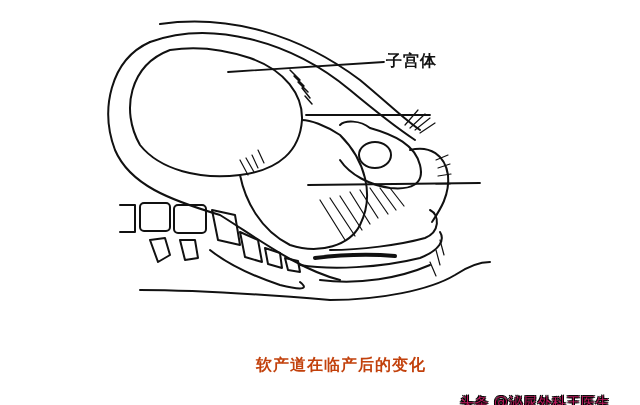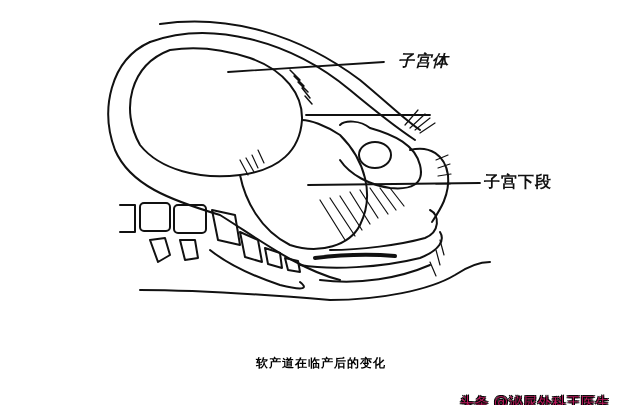--- a/index.html
+++ b/index.html
@@ -18,22 +18,22 @@
     font-size: 16px;
     color: #111111;
     white-space: nowrap;
     letter-spacing: 1px;
   }
   .caption {
     position: absolute;
     left: 256px;
     top: 355px;
     font-weight: bold;
-    font-size: 12px;
-    color: #000000;
+    font-size: 16px;
+    color: #c2410c;
     letter-spacing: 1px;
     white-space: nowrap;
   }
   .watermark {
     position: absolute;
     left: 460px;
     top: 374px;
     font-size: 14px;
     color: #be185d;
     white-space: nowrap;
@@ -89,18 +89,17 @@
       <path d="M405 125 L418 110 M410 128 L425 114 M415 130 L430 118 M420 133 L435 123" stroke-width="1.2"></path>
       <path d="M436 160 L448 155 M438 168 L450 164 M438 176 L451 174 M436 184 L450 184" stroke-width="1.2"></path>
       <path d="M440 240 L444 255 M436 250 L440 265 M430 262 L436 276" stroke-width="1.2"></path>
 
       <line x1="228" y1="72" x2="384" y2="62" stroke-width="1.8"></line>
       <line x1="306" y1="115" x2="430" y2="115" stroke-width="1.8"></line>
       <line x1="308" y1="185" x2="480" y2="183" stroke-width="1.8"></line>
     </g>
   </svg>
 
-  <div class="label" style="left:398px; top:51px;font-style:italic;">子宫体</div>
-  <div class="label" style="left:484px; top:172px;">子宫下段</div>
+  <div class="label" style="left:386px; top:51px;">子宫体</div>
 
   <div class="caption">软产道在临产后的变化</div>
   <div class="watermark">头条 @泌尿外科王医生</div>
 </div>
 
 </body></html>

